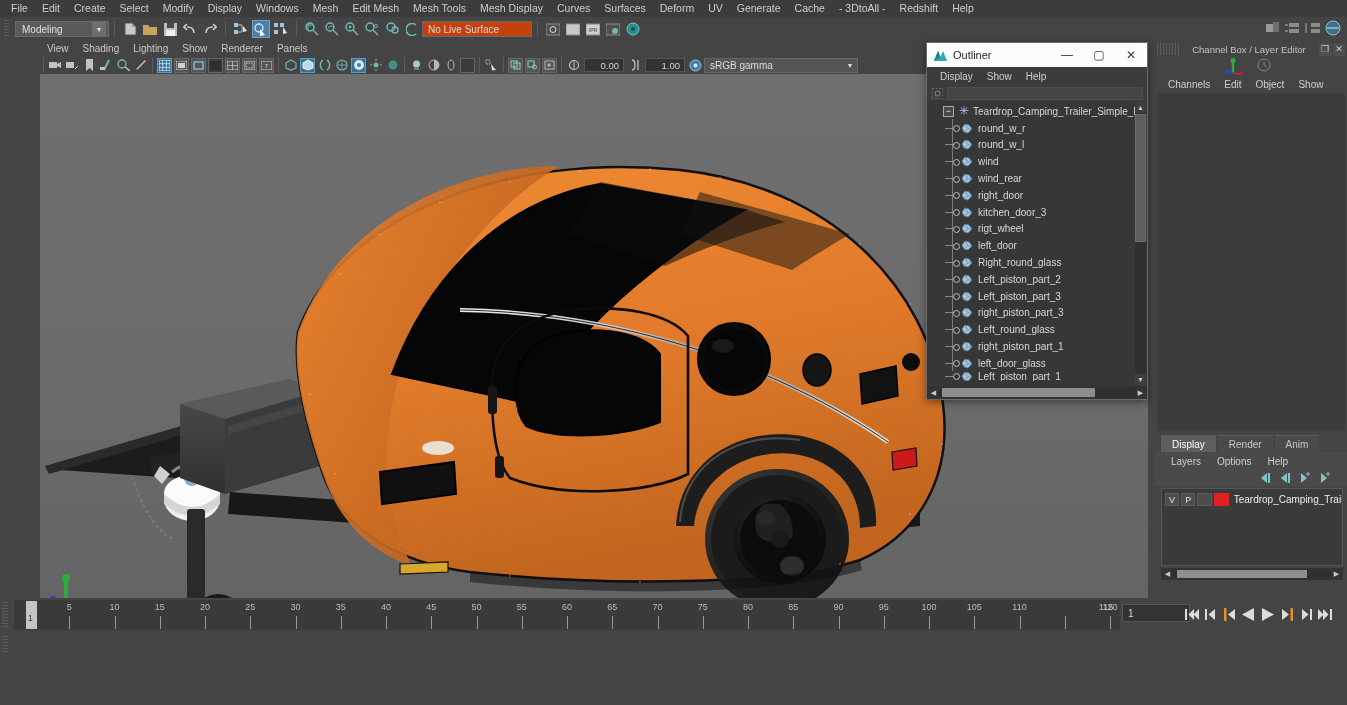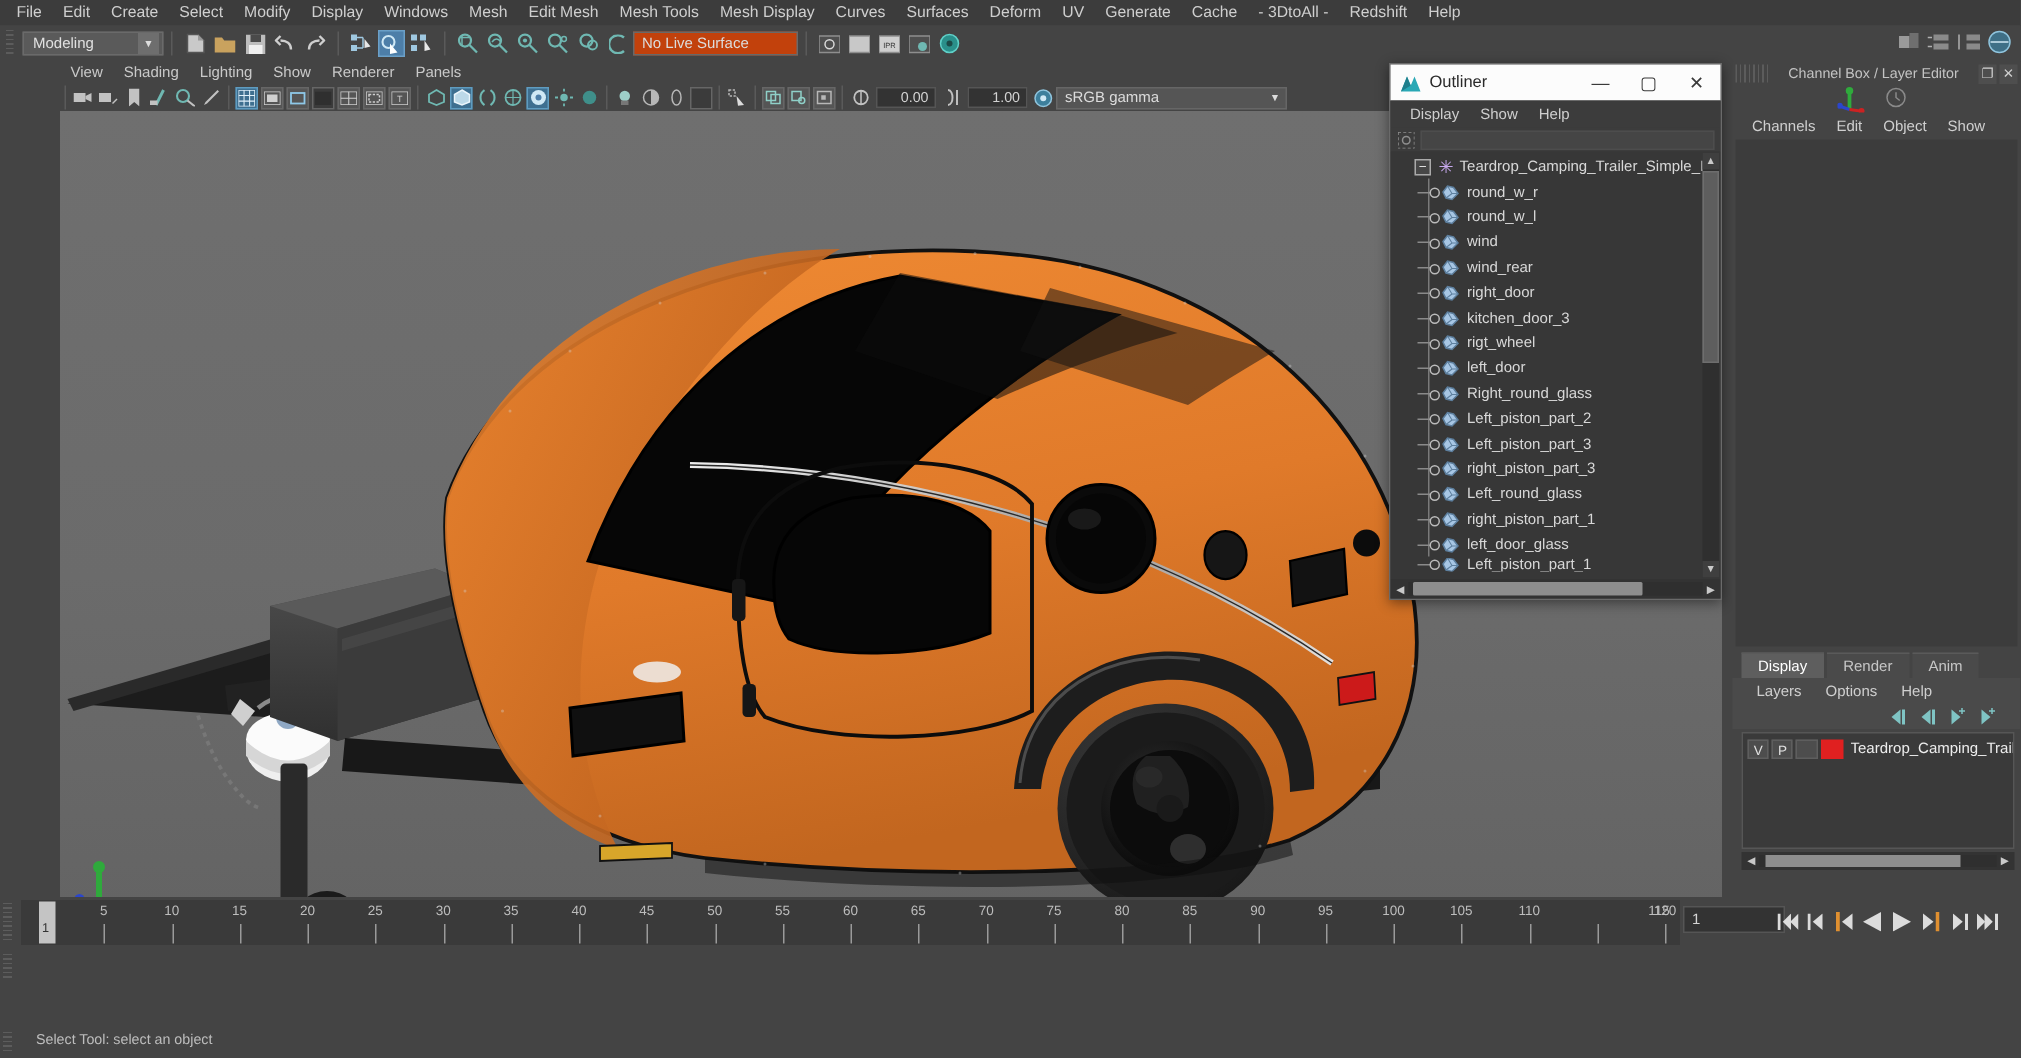--- a/index.html
+++ b/index.html
@@ -1289,18 +1289,14 @@
       </span>
     </div>
   </div>
 
   <div class="rangerow">
     <div class="rr-grip"></div>
 
   </div>
 
 
-  <div class="statusrow">
-    <div class="st-grip"></div>
-    <div class="st-text">Select Tool: select an object</div>
-  </div>
 
 </div>
 
 </body></html>

